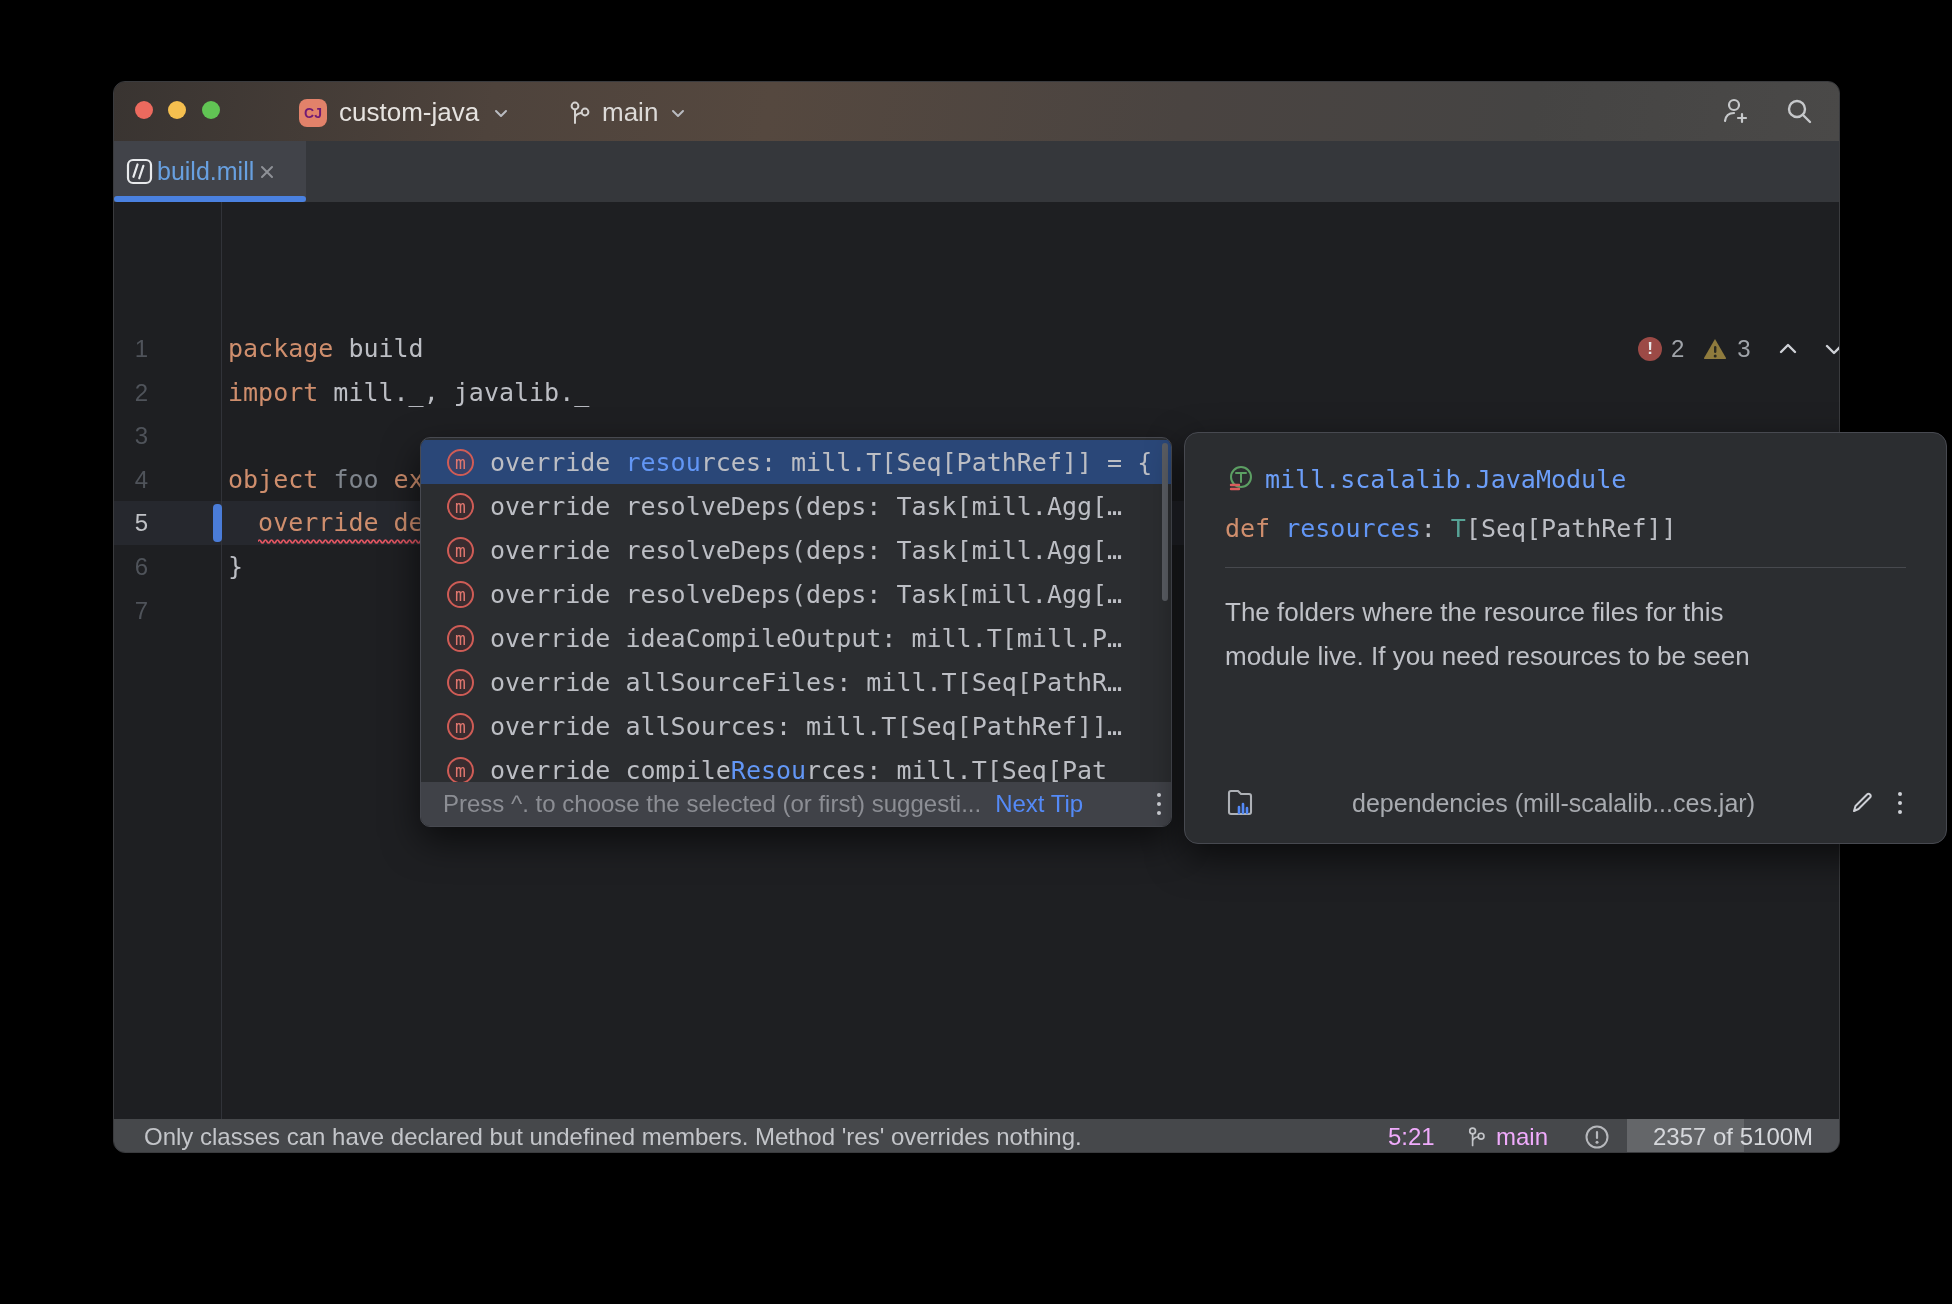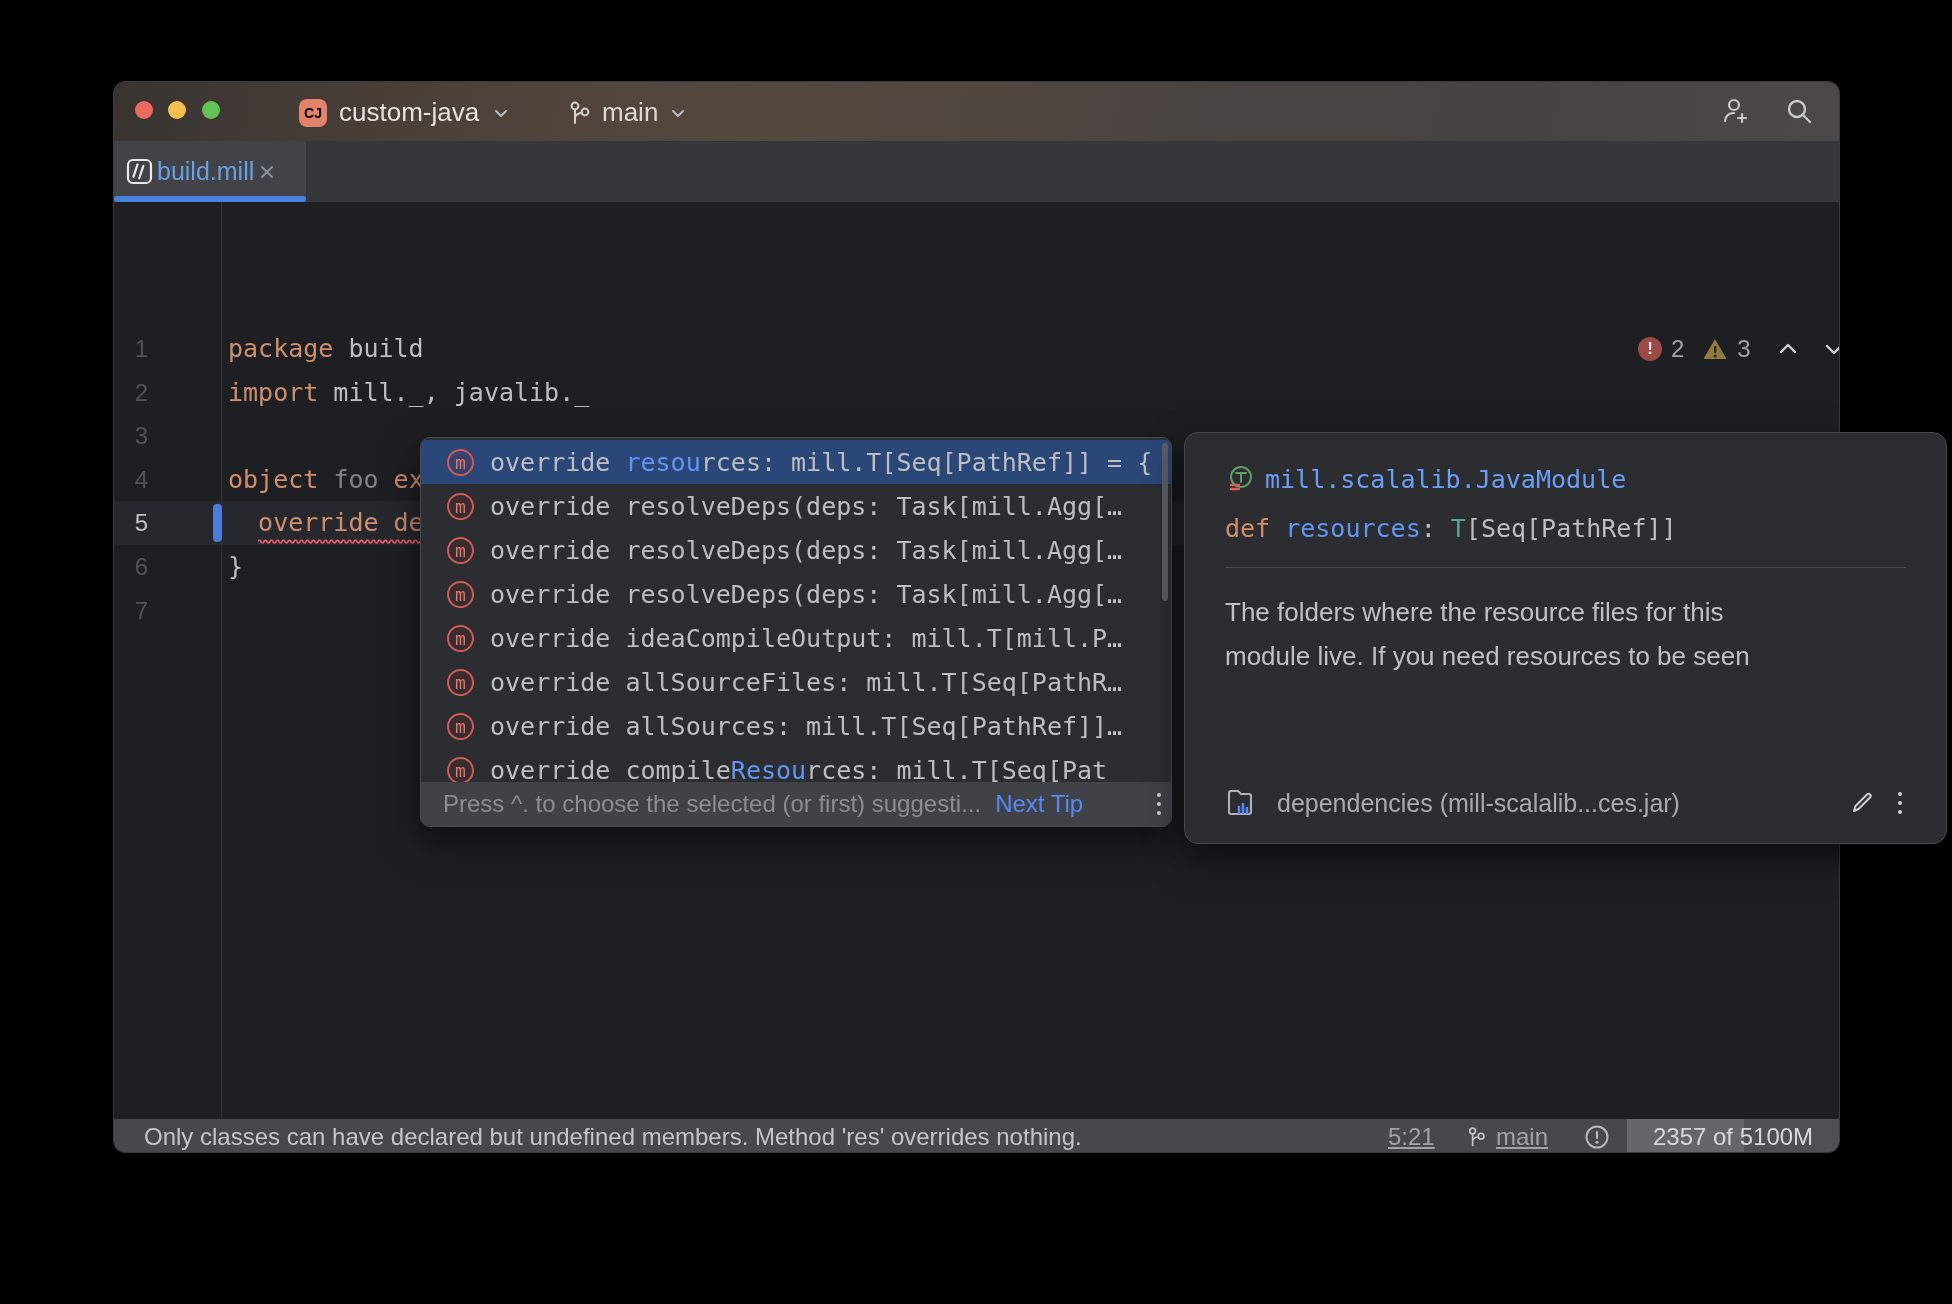--- a/index.html
+++ b/index.html
@@ -10,21 +10,21 @@
   
   .window { position:absolute; left:113px; top:81px; width:1727px; height:1072px;
             border-radius:12px; overflow:hidden; background:#1e1f22;
             box-shadow:0 25px 70px rgba(0,0,0,.85); border:1px solid #3a3b3e; }
 
   
   .titlebar { position:absolute; left:0; top:0; width:100%; height:59px;
               background:linear-gradient(100deg,#393431 0%,#4e433c 22%,#55483f 38%,#4a4441 62%,#454443 82%,#4a4948 100%); }
   .light { position:absolute; top:19px; width:18px; height:18px; border-radius:50%; }
   .proj { position:absolute; left:185px; top:15px; display:flex; align-items:center; gap:12px; }
-  .proj-badge { width:28px; height:28px; border-radius:8px; background:#e2826a; color:#000000;
+  .proj-badge { width:28px; height:28px; border-radius:8px; background:#e2826a; color:#701a75;
                 font-size:14px; font-weight:bold; display:flex; align-items:center; justify-content:center; }
   .proj-name { color:#e6e3e0; font-size:26px; }
   .branch-group { position:absolute; left:452px; top:15px; display:flex; align-items:center; gap:10px; }
   .branch-name { color:#dcdad8; font-size:26px; }
   .tb-icons { position:absolute; right:25px; top:14px; display:flex; align-items:center; gap:34px; }
   svg.ic { display:block; }
 
   
   .tabbar { position:absolute; left:0; top:59px; width:100%; height:61px; background:#35373b; }
   .tab { position:absolute; left:0; top:0; width:192px; height:61px; background:#414349;
@@ -50,21 +50,21 @@
   
   .inspections { position:absolute; left:1524px; top:132px; display:flex; align-items:center; height:30px; }
   .insp-err { width:24px; height:24px; border-radius:50%; background:#9c4a46; color:#e8e9ea; font-size:17px; font-weight:bold;
               display:flex; align-items:center; justify-content:center; }
   .insp-count { color:#a0a4aa; font-size:24px; margin-left:9px; }
 
   
   .statusbar { position:absolute; left:0; top:1037px; width:100%; height:35px; background:#46484b;
                border-radius:0 0 12px 12px; overflow:hidden; }
   .status-msg { position:absolute; left:30px; top:0; height:35px; line-height:35px; color:#c3c5c9; font-size:24px; }
-  .st-item { position:absolute; top:0; height:35px; line-height:35px; color:#a3a3a3; font-size:24px;text-decoration:underline; }
+  .st-item { position:absolute; top:0; height:35px; line-height:35px; color:#f0abfc; font-size:24px; }
   .mem { position:absolute; right:0; top:0; width:212px; height:35px; background:#4e5054; }
   .mem-fill { position:absolute; left:0; top:0; height:35px; width:55%; background:#646669; }
   .mem-text { position:absolute; width:100%; text-align:center; line-height:35px; color:#d6d8dc; font-size:24px; }
 
   
   .popup { position:absolute; background:#2b2d30; border:1px solid #474950;
            box-shadow:0 14px 36px rgba(0,0,0,.6); }
   .completion { left:420px; top:437px; width:752px; height:390px; border-radius:10px; overflow:hidden; }
   .cmp-rows { position:absolute; left:0; top:2px; width:100%; height:344px; overflow:hidden; }
   .cmp-row { position:relative; height:44px; display:flex; align-items:center; padding-left:26px; gap:16px; }
@@ -82,21 +82,21 @@
   .docpopup { left:1184px; top:432px; width:763px; height:412px; border-radius:14px;
               padding:28px 40px 20px 40px; display:flex; flex-direction:column; }
   .doc-h1 { display:flex; align-items:center; gap:10px; height:36px; margin-bottom:14px; }
   .doc-qual { color:#6c9ef8; font-size:25px; }
   .doc-sig { height:36px; line-height:36px; font-size:25px; white-space:pre; margin-bottom:20px; }
   .doc-div { height:1px; background:#47494e; margin-bottom:22px; }
   .doc-para { color:#bfc1c7; font-size:26px; line-height:44px; }
   .chip { font-family:"DejaVu Sans Mono", monospace; color:#6c9ef8; background:#27292d;
           border-radius:6px; padding:2px 10px; font-size:24px; }
   .doc-footer { margin-top:auto; display:flex; align-items:center; gap:18px; height:40px; }
-  .doc-dep { color:#a8abb0; font-size:25px; flex:1; margin-left:4px; }
+  .doc-dep { color:#a8abb0; font-size:25px; flex:1; margin-left:4px;text-align:center; }
   .kebab { display:flex; flex-direction:column; gap:5px; align-items:center; padding:4px; }
   .kebab i { width:4px; height:4px; border-radius:50%; background:#ced0d6; display:block; }
 </style>
 </head>
 <body>
 
 <div class="window">
 
   <div class="titlebar">
     <div class="light" style="left:21px; background:#ec6a5e;"></div>

